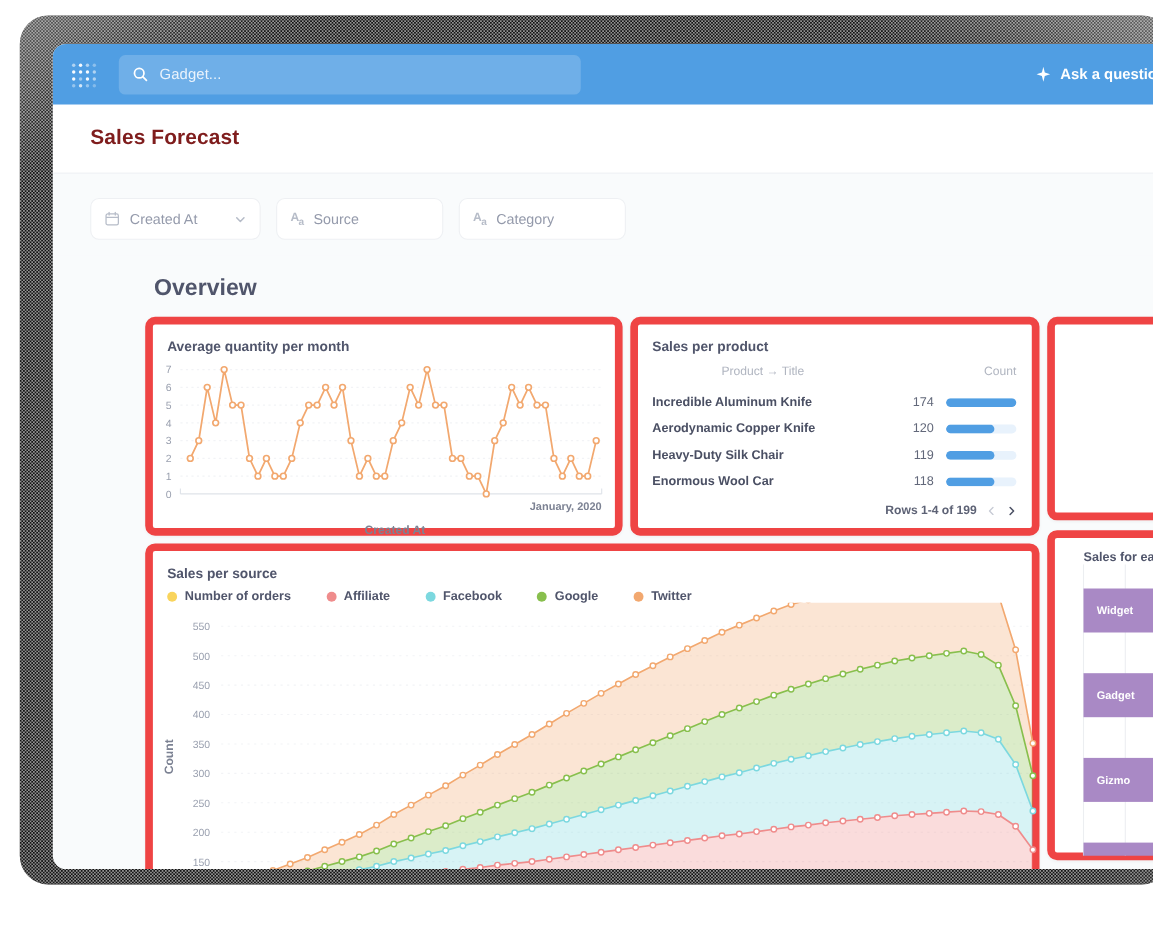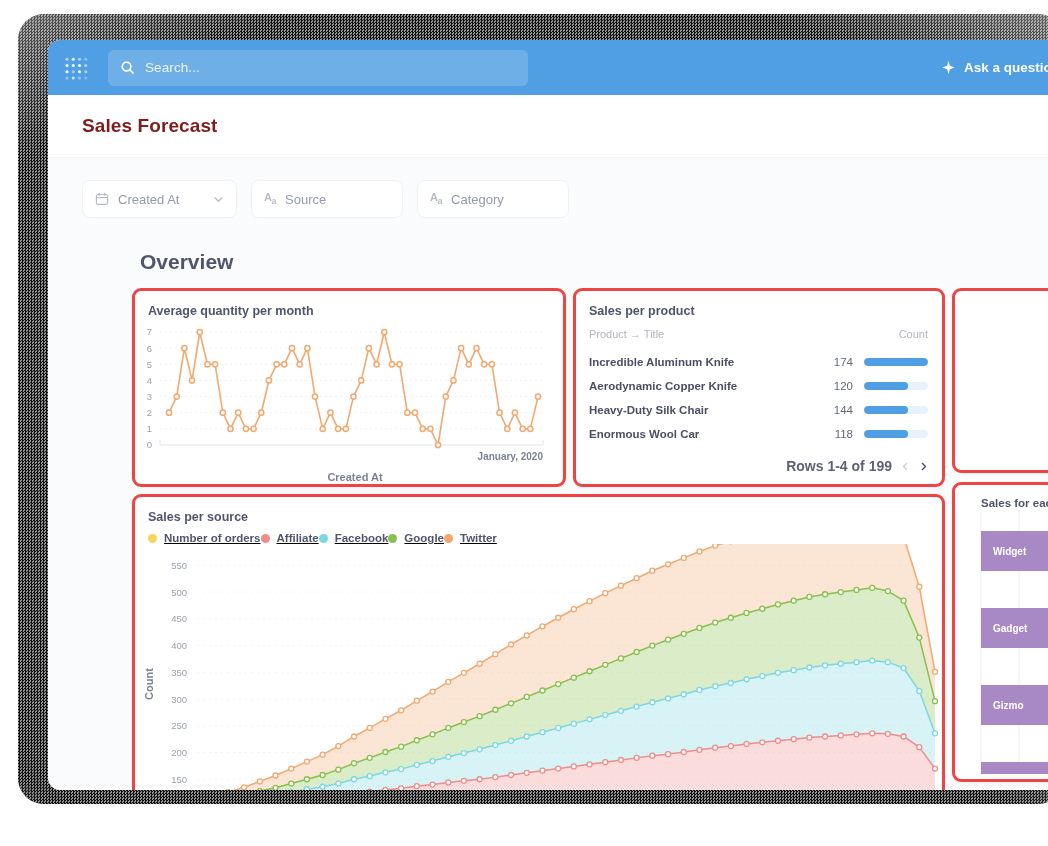--- a/index.html
+++ b/index.html
@@ -119,21 +119,21 @@
   .section-title {
     margin: 18px 0 14px 92px;
     font-size: 21px; font-weight: 700; color: #50556b;
   }
 
   
   .grid { position: relative; padding: 0 0 0 84px; }
   .card {
     position: absolute;
     background: #ffffff;
-    border: 3px solid #ef4444;
+    border: 7px solid #ef4444;
     border-radius: 9px;
     box-shadow: 0 1px 3px rgba(0,0,0,.045);
   }
   .card-title {
     font-size: 12.5px; font-weight: 700; color: #50556b;
     padding: 13px 0 0 13px;
   }
 
   
   #c-line  { left: 84px;  top: 0;   width: 434px; height: 199px; }
@@ -148,57 +148,56 @@
   .axis-lab { font-size: 11px; fill: #7c8293; font-weight: 700; font-family: "Liberation Sans", sans-serif; }
   .axis-date{ font-size: 10px; fill: #7c8293; font-weight: 700; font-family: "Liberation Sans", sans-serif; }
 
   
   .tbl { padding: 10px 14px 0 13px; }
   .thead {
     display: flex; align-items: center;
     font-size: 11px; color: #b0b5c0; font-weight: 400;
     padding-bottom: 10px;
   }
-  .thead .c1 { flex: 1 1 auto; }
+  .thead .c1 { flex: 1 1 auto; text-align: center; }
   .thead .c2 { width: 130px; text-align: right; }
   .trow {
     display: flex; align-items: center;
     padding: 6px 0;
     font-size: 11.5px; color: #4a4f63; font-weight: 700;
   }
   .trow .name { flex: 1 1 auto; }
   .trow .num  { width: 34px; text-align: right; font-weight: 400; color: #62687a; }
   .bar-track {
     width: 64px; height: 8px; border-radius: 4px;
     background: #e8f2fc; margin-left: 11px; overflow: hidden;
   }
   .bar-fill { height: 100%; border-radius: 4px; background: #509EE3; }
   .tfoot {
     position: absolute; right: 14px; bottom: 10px;
     display: flex; align-items: center; gap: 9px;
-    font-size: 14px; font-weight: 700; color: #5d6275;
+    font-size: 11px; font-weight: 700; color: #5d6275;
   }
   .pg { width: 9px; height: 11px; }
 
   
   .scalar-wrap {
     position:absolute; left: 0; top: 0; width: 100%; height: 100%;
     display: flex; flex-direction: column; align-items: center; justify-content: center;
     padding-right: 0;
   }
 
   
   .hb-title { font-size: 11.5px; font-weight: 700; color: #50556b; padding: 12px 0 0 26px; }
   .hbar-lab { font-size: 10px; fill: #ffffff; font-weight: 700; font-family: "Liberation Sans", sans-serif; }
 
   
   .legend {
-    display: flex; align-items: flex-start; gap: 0;
+    display: flex; align-items: flex-start; gap: 32px;
     padding: 8px 0 0 13px;
-    text-decoration: underline;
   }
   .lg { display: flex; align-items: center; gap: 7px; }
   .dot { width: 9px; height: 9px; border-radius: 50%; }
   .lg span { font-size: 11.5px; font-weight: 700; color: #50556b; }
   .ylab-rot {
     font-size: 11px; fill: #7c8293; font-weight: 700;
     font-family: "Liberation Sans", sans-serif;
   }
 </style>
 </head>
@@ -231,21 +230,21 @@
         <circle cx="14" cy="20" r="1.25" opacity=".40"></circle>
         <circle cx="19" cy="20" r="1.25" opacity=".30"></circle>
       </g>
     </svg>
 
     <div class="searchbox">
       <svg class="search-ico" viewBox="0 0 16 16">
         <circle cx="7" cy="7" r="4.6" fill="none" stroke="#ffffff" stroke-width="1.7"></circle>
         <line x1="10.4" y1="10.4" x2="14" y2="14" stroke="#ffffff" stroke-width="1.7" stroke-linecap="round"></line>
       </svg>
-      <div class="search-ph">Search...</div>
+      <div class="search-ph">Gadget...</div>
     </div>
 
     <div class="ask">
       <svg class="sparkle" viewBox="0 0 16 16">
         <path d="M8 0.8 L9.4 6.2 L14.6 8 L9.4 9.8 L8 15.2 L6.6 9.8 L1.4 8 L6.6 6.2 Z" fill="#ffffff"></path>
       </svg>
       <span>Ask a question</span>
     </div>
   </div>
 
@@ -383,21 +382,21 @@
             </div>
             <div class="trow">
               <span class="name">Aerodynamic Copper Knife</span>
               <span class="num">120</span>
               <div class="bar-track">
                 <div class="bar-fill" style="width: 69%;"></div>
               </div>
             </div>
             <div class="trow">
               <span class="name">Heavy-Duty Silk Chair</span>
-              <span class="num">144</span>
+              <span class="num">119</span>
               <div class="bar-track">
                 <div class="bar-fill" style="width: 68%;"></div>
               </div>
             </div>
             <div class="trow">
               <span class="name">Enormous Wool Car</span>
               <span class="num">118</span>
               <div class="bar-track">
                 <div class="bar-fill" style="width: 68%;"></div>
               </div>

